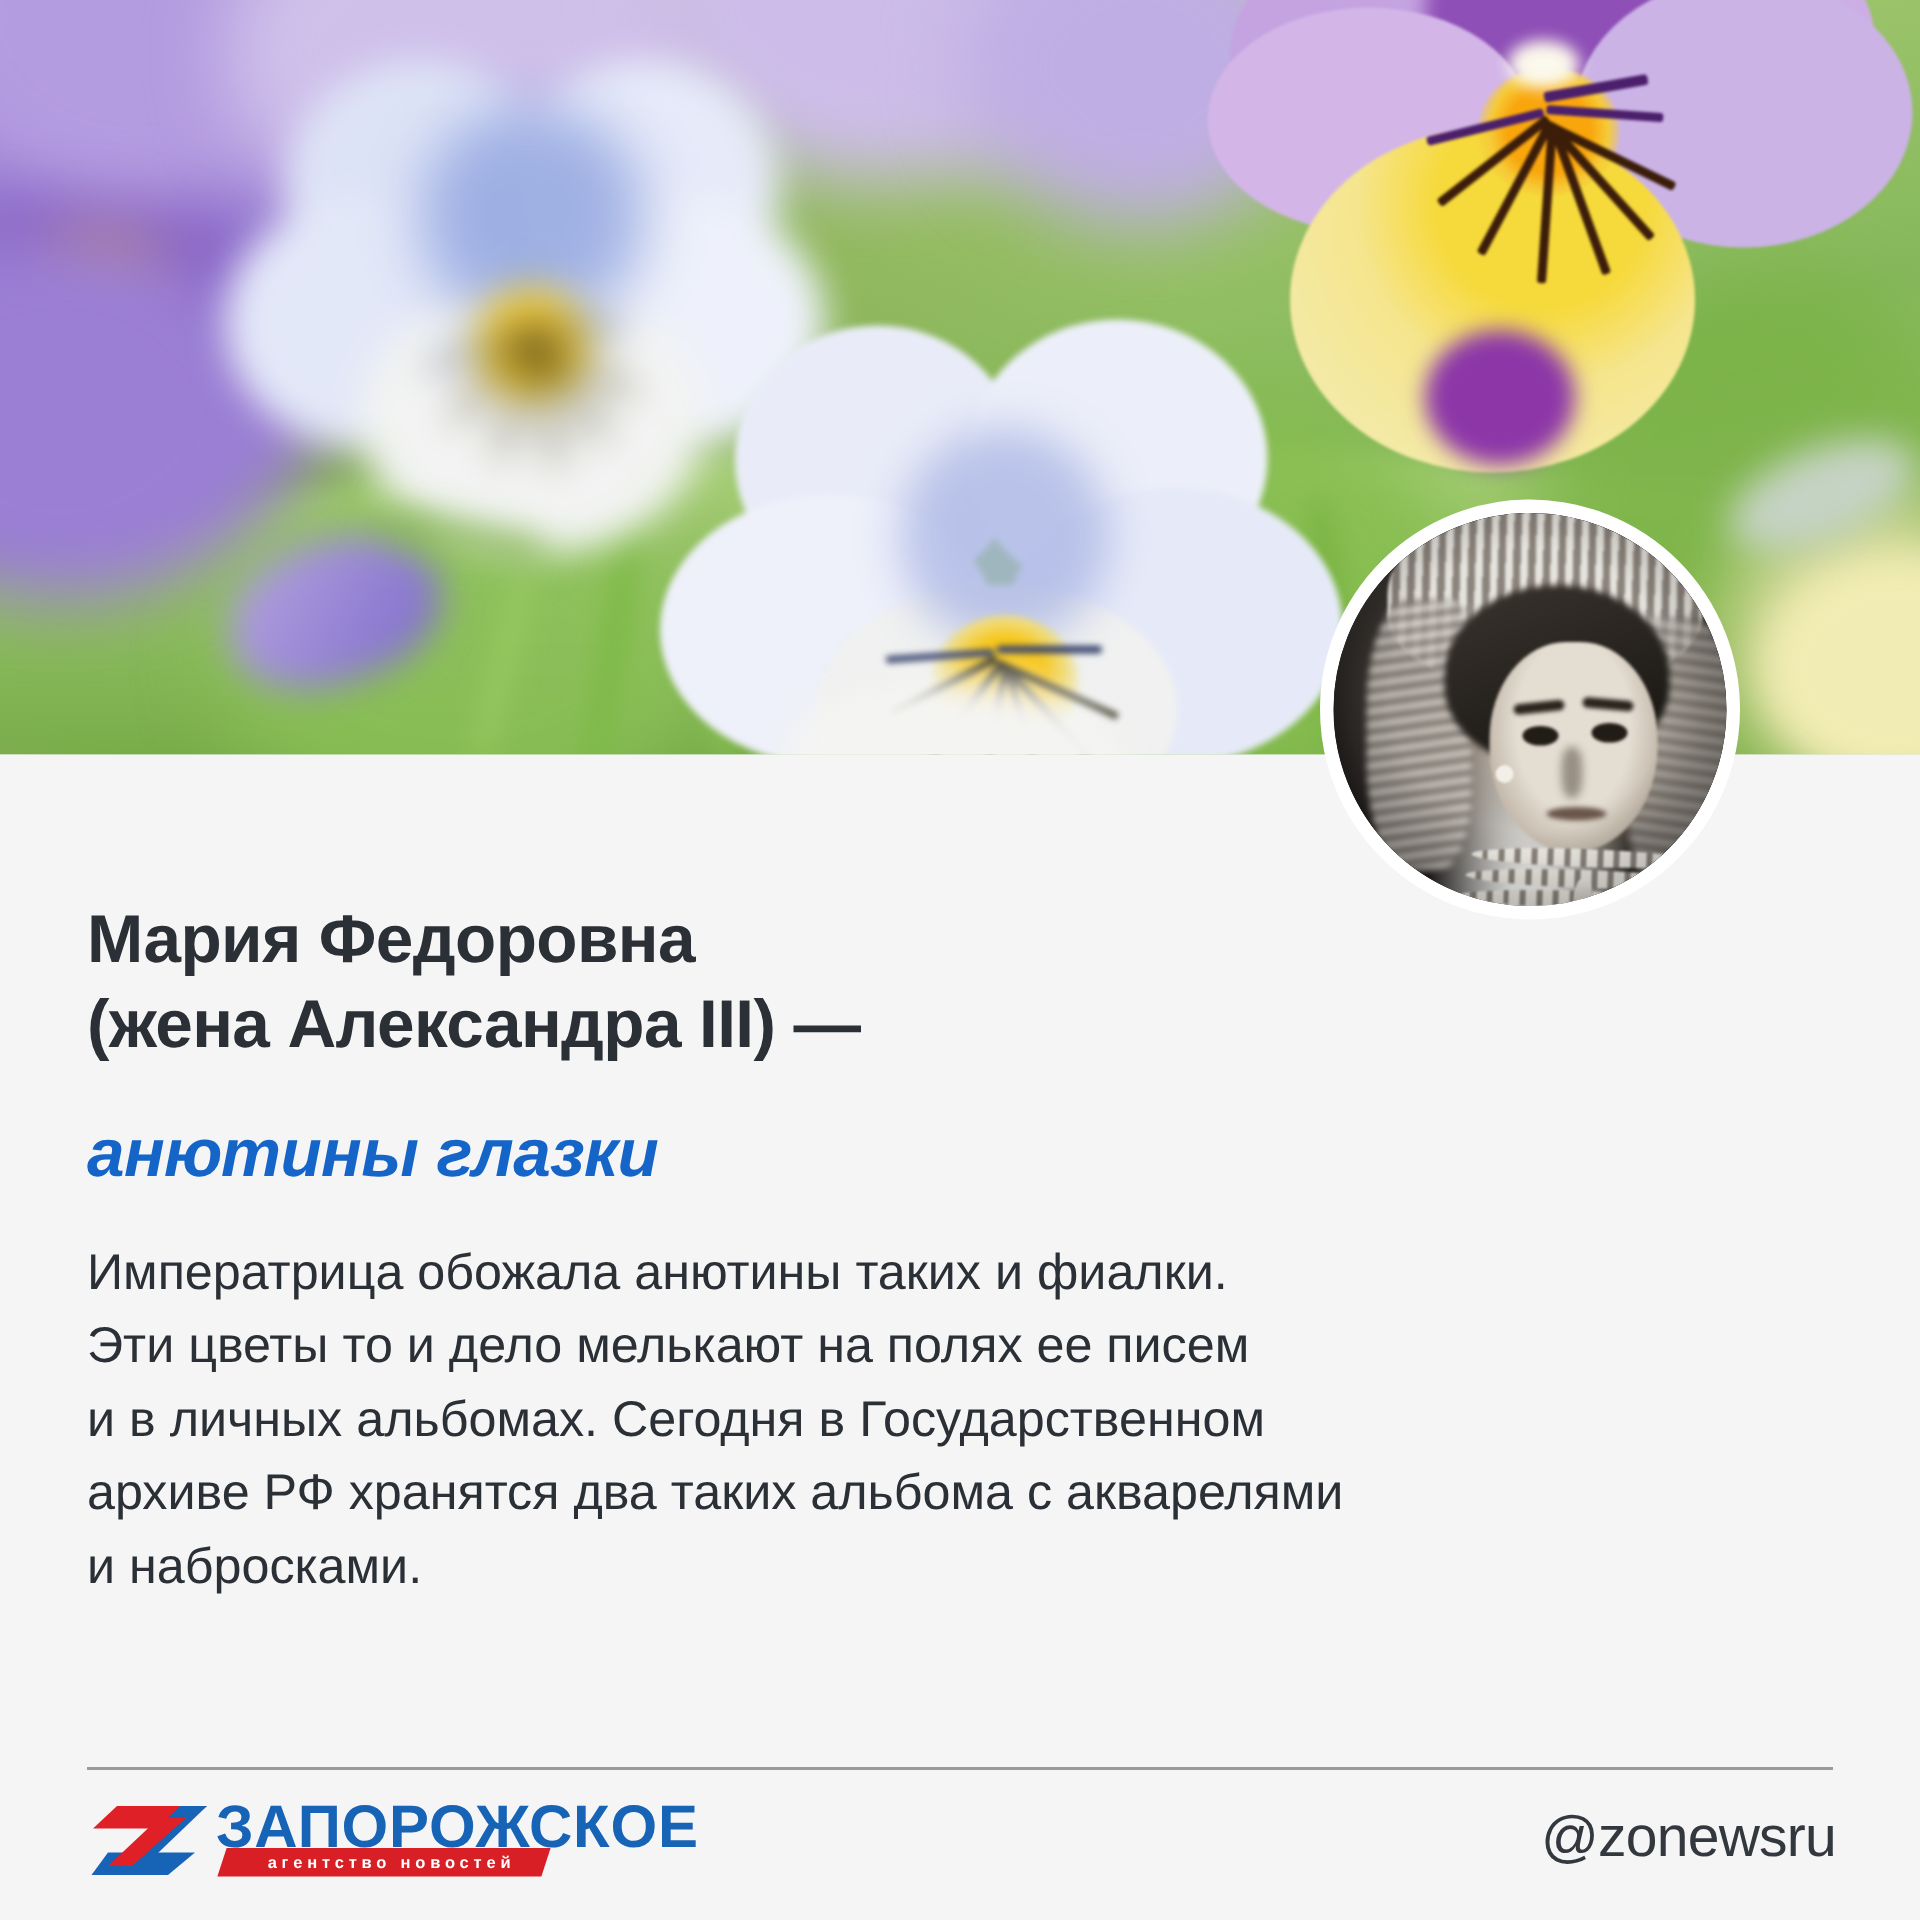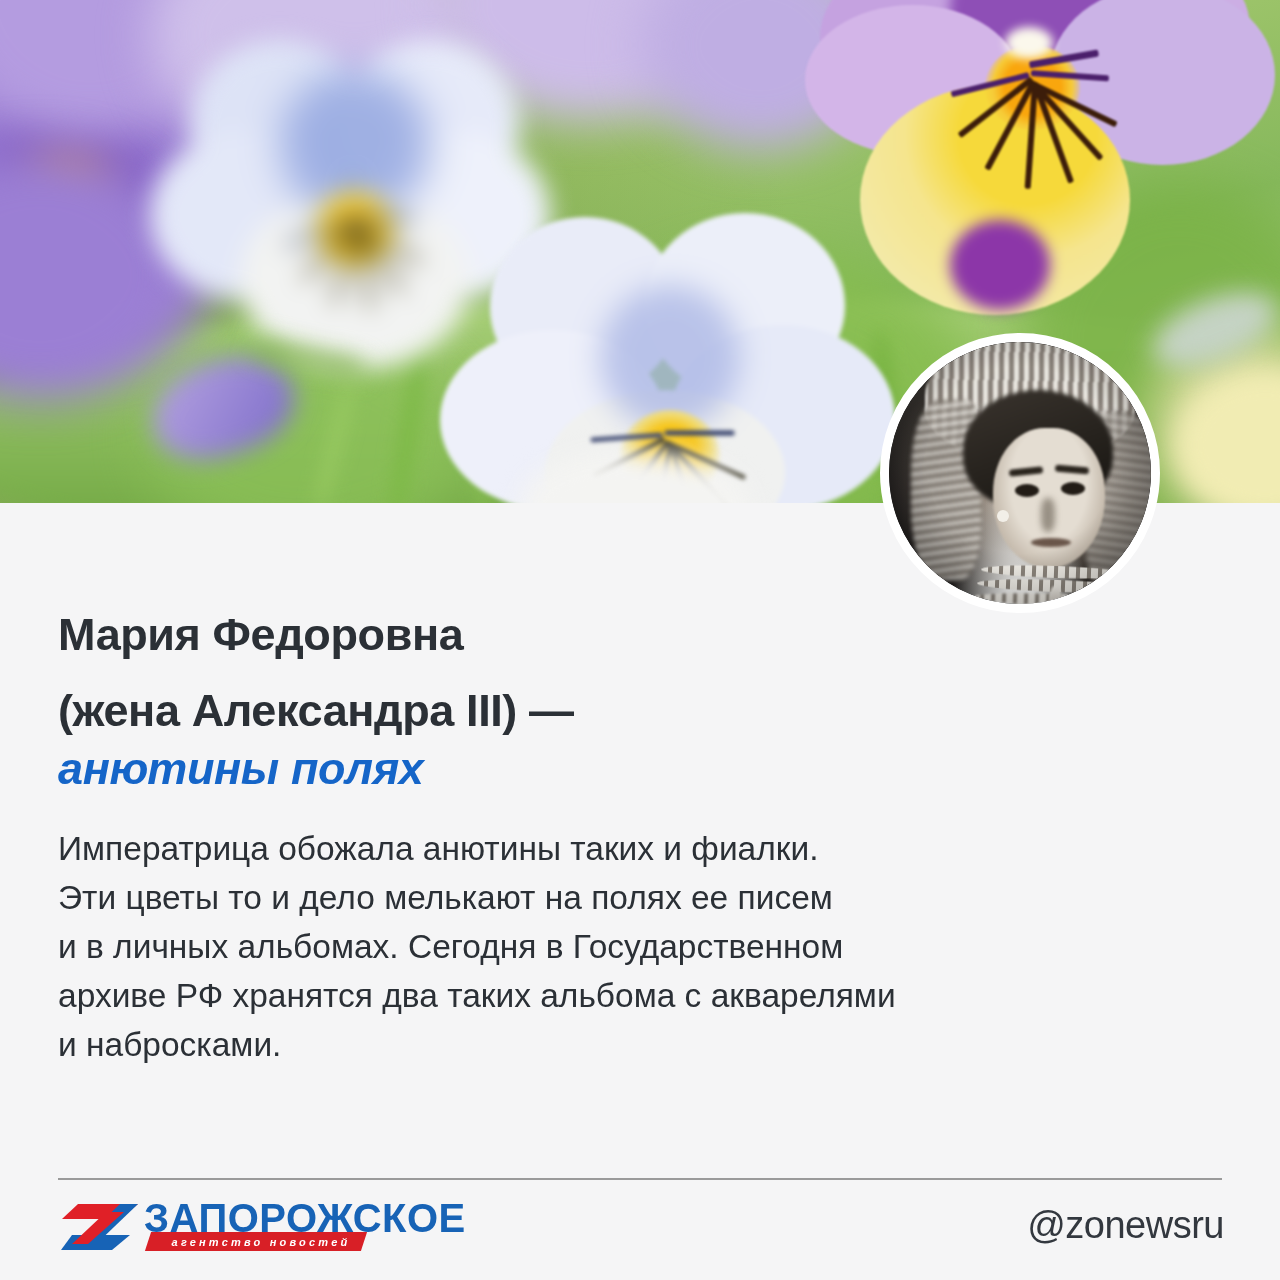--- a/index.html
+++ b/index.html
@@ -60,21 +60,21 @@
     overflow:hidden;
     background:#1c1c1c;
     z-index:5;
   }
   .portrait .pwrap{position:absolute;inset:0;border-radius:50%;overflow:hidden;}
   .portrait i{position:absolute;display:block;}
 
   
   .headline{
     position:absolute;left:58px;top:597px;width:800px;
-    font-size:45px;line-height:76px;font-weight:bold;
+    font-size:45px;line-height:57px;font-weight:bold;
     color:#2b3036;letter-spacing:-0.4px;
     white-space:pre-line;
   }
   .subhead{
     position:absolute;left:58px;top:741px;width:800px;
     font-size:45px;line-height:56px;font-weight:bold;font-style:italic;
     color:#1565c8;letter-spacing:-0.4px;
   }
   .body-copy{
     position:absolute;left:58px;top:824px;width:1010px;
@@ -101,21 +101,20 @@
   .logo .bar{
     position:absolute;left:88px;top:36px;width:216px;height:19px;
     background:#d81f26;
     transform:skewX(-18deg);
   }
   .logo .bartext{
     position:absolute;left:96px;top:37px;width:210px;height:18px;
     font-size:11px;font-weight:bold;letter-spacing:3.2px;
     color:#ffffff;line-height:18px;
     text-align:center;
-    font-style:italic;
   }
   .handle{
     position:absolute;right:56px;top:1196px;
     font-size:38px;color:#33383f;letter-spacing:-0.5px;
     line-height:58px;
   }
 </style>
 </head>
 <body>
 
@@ -262,21 +261,21 @@
       <i style="left:160px;top:244px;width:13px;height:34px;border-radius:45%;
                 background:linear-gradient(180deg,#f6f3ec,#b9b1a6);filter:blur(.8px);"></i>
 
       <i style="inset:0;left:0;top:0;width:100%;height:100%;
                 background:radial-gradient(circle at 50% 45%,rgba(0,0,0,0) 48%,rgba(0,0,0,.45) 100%);"></i>
     </div>
   </div>
 
   <div class="headline">Мария Федоровна
 (жена Александра III) —</div>
-  <div class="subhead">анютины полях</div>
+  <div class="subhead">анютины глазки</div>
   <div class="body-copy">Императрица обожала анютины таких и фиалки.
 Эти цветы то и дело мелькают на полях ее писем
 и в личных альбомах. Сегодня в Государственном
 архиве РФ хранятся два таких альбома с акварелями
 и набросками.</div>
 
   <div class="divider"></div>
 
   <div class="logo">
     <svg class="zmark" viewBox="0 0 86 54">

